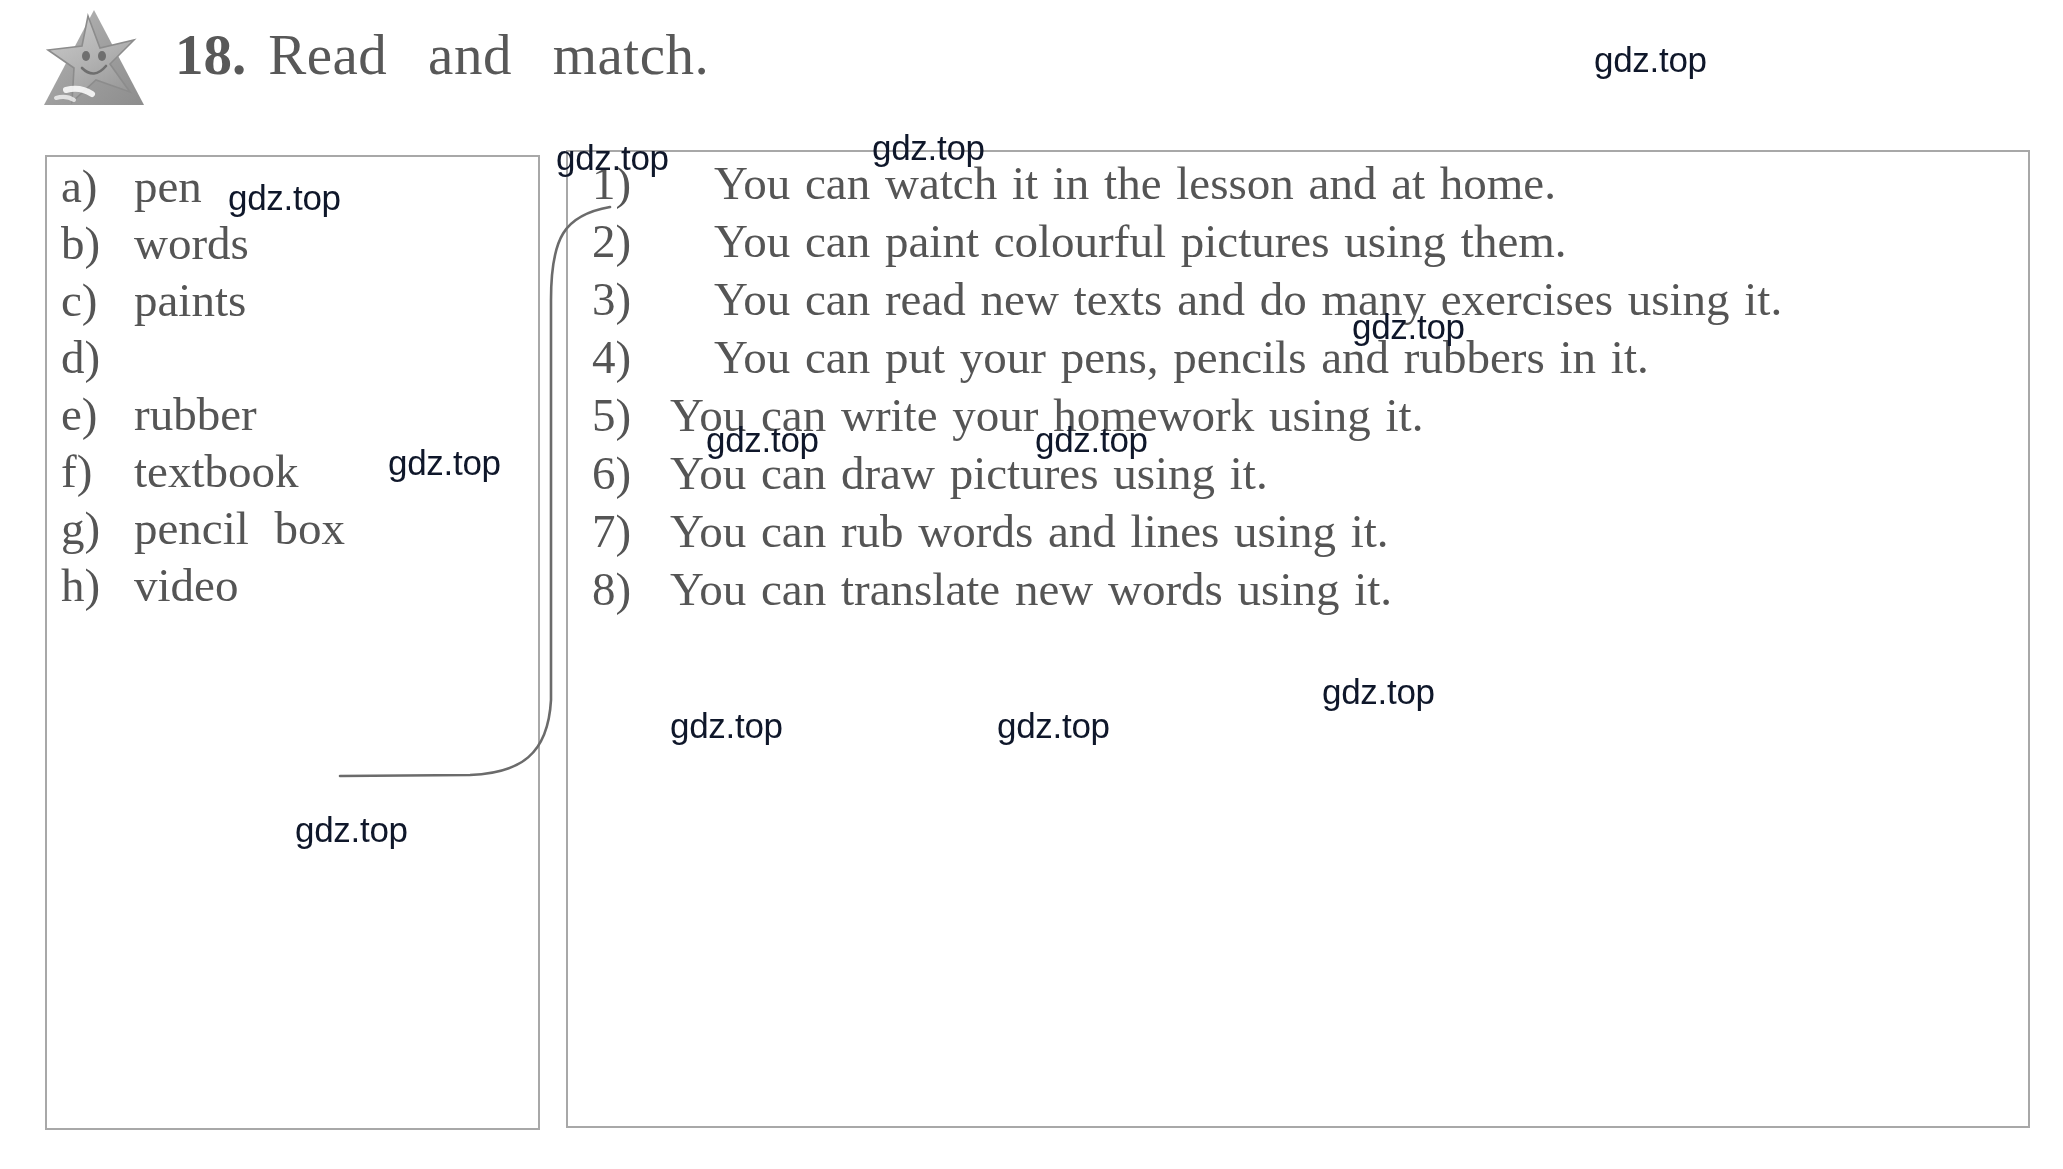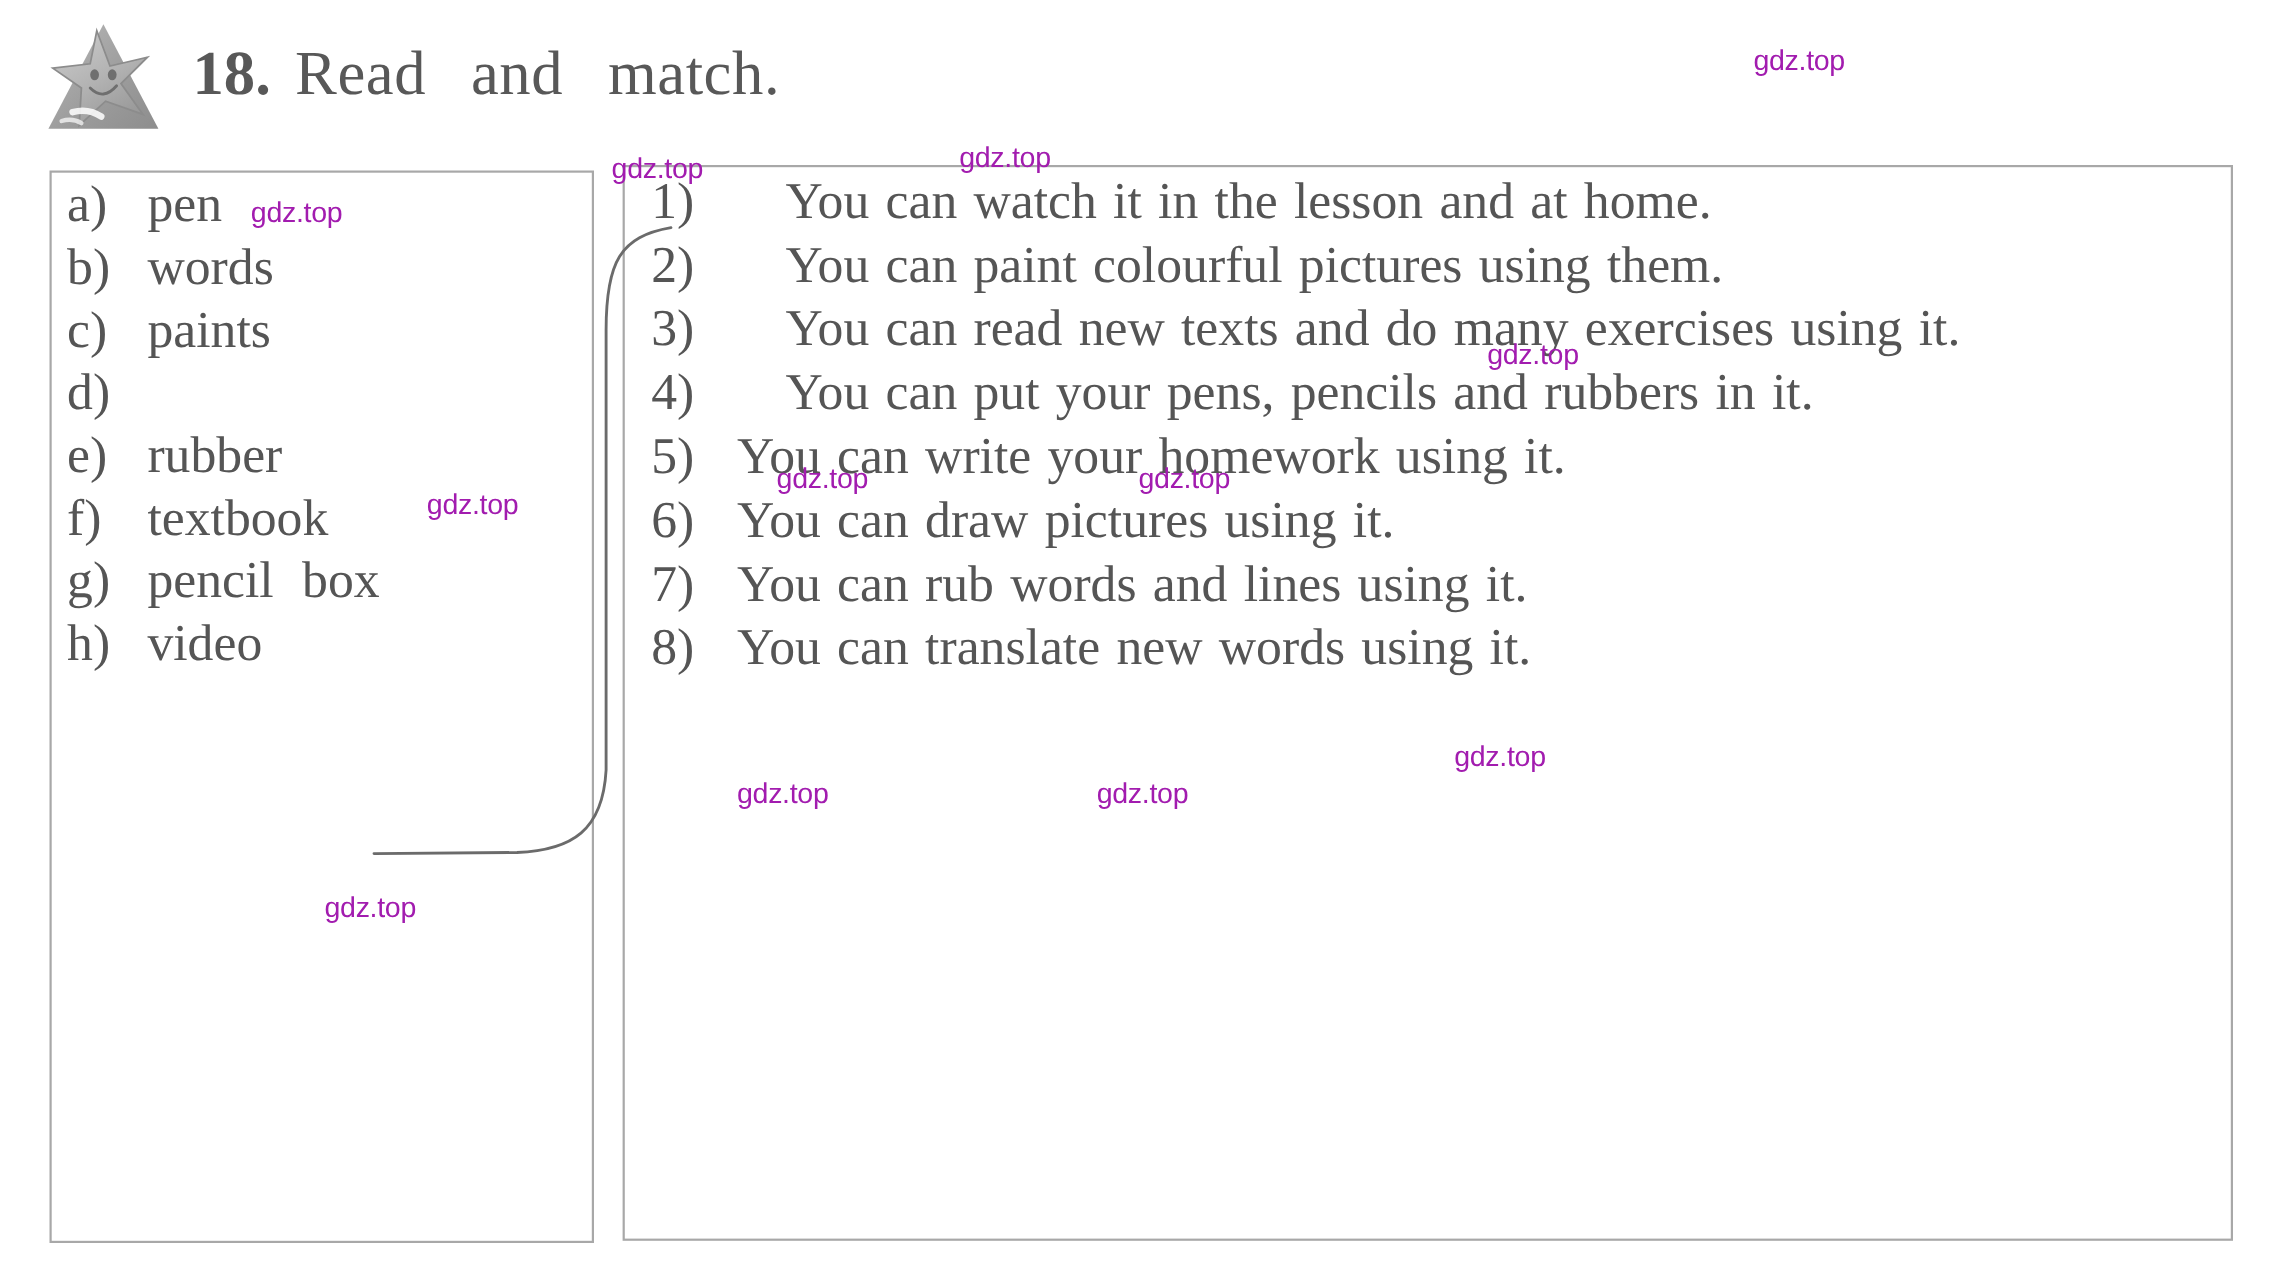--- a/index.html
+++ b/index.html
@@ -12,21 +12,21 @@
     height: 1169px;
     position: relative;
     overflow: hidden;
     font-family: "Liberation Serif", serif;
     color: #555555;
   }
 
   
   #header {
     position: absolute;
-    left: 0; top: 12px;
+    left: 0; top: 0;
     width: 2063px;
     height: 180px;
   }
   #star-icon {
     position: absolute;
     left: 38px; top: 6px;
     width: 112px; height: 105px;
   }
   #exercise-heading {
     position: absolute;
@@ -130,22 +130,22 @@
     left: 0; top: 0;
     width: 2063px;
     height: 1169px;
     pointer-events: none;
   }
 
   
   .wm {
     position: absolute;
     font-family: "Liberation Sans", sans-serif;
-    font-size: 26px;
-    color: #a21caf;
+    font-size: 35px;
+    color: #0f172a;
     white-space: nowrap;
     letter-spacing: -0.3px;
   }
 </style>
 </head>
 <body>
 
 <div id="header">
 
   <svg id="star-icon" viewBox="0 0 112 105">

